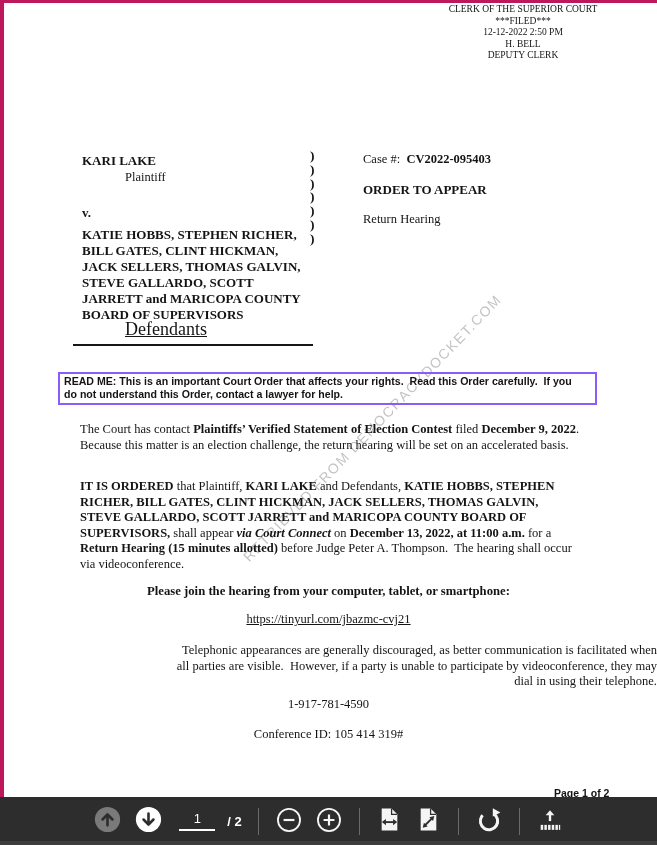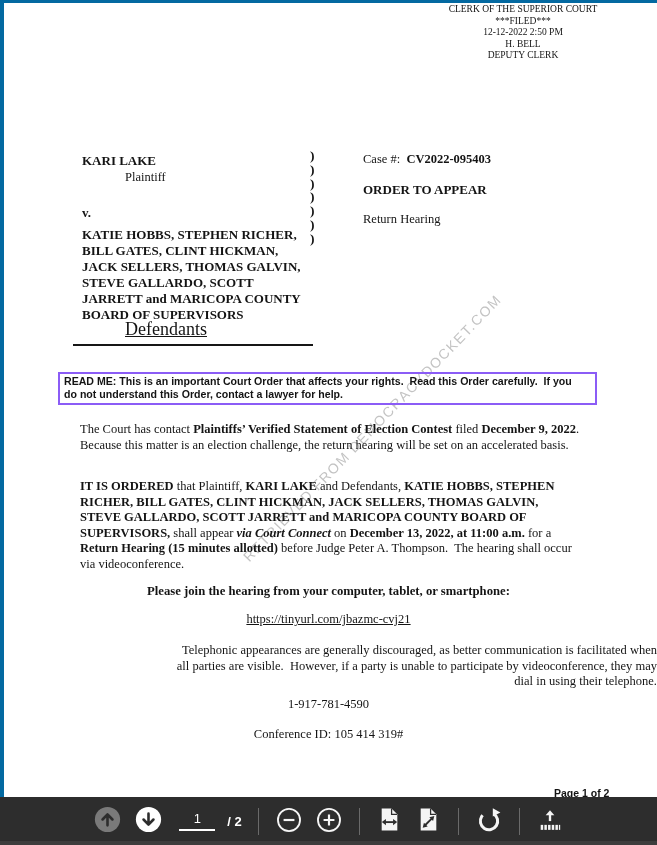--- a/index.html
+++ b/index.html
@@ -1,18 +1,18 @@
 <!DOCTYPE html>
 <html><head>
 <meta charset="utf-8">
 <style>
   html,body{margin:0;padding:0;}
   #screen{
     position:relative;width:657px;height:845px;overflow:hidden;
-    background:#0369a1;font-family:"Liberation Serif","DejaVu Serif",serif;color:#141414;
+    background:#be185d;font-family:"Liberation Serif","DejaVu Serif",serif;color:#141414;
   }
   .page{position:absolute;left:4px;top:3px;right:0;bottom:48px;background:#ffffff;}
   .abs{position:absolute;}
   .pre{white-space:pre;}
   .b{font-weight:700;}
   .bi{font-weight:700;font-style:italic;}
   .center{left:0;width:100%;text-align:center;}
 
   .stamp{top:4px;right:29px;width:210px;text-align:center;font-size:9.5px;line-height:11.6px;}
   .court-title{top:83px;font-size:12.6px;line-height:14.5px;letter-spacing:.3px;}

